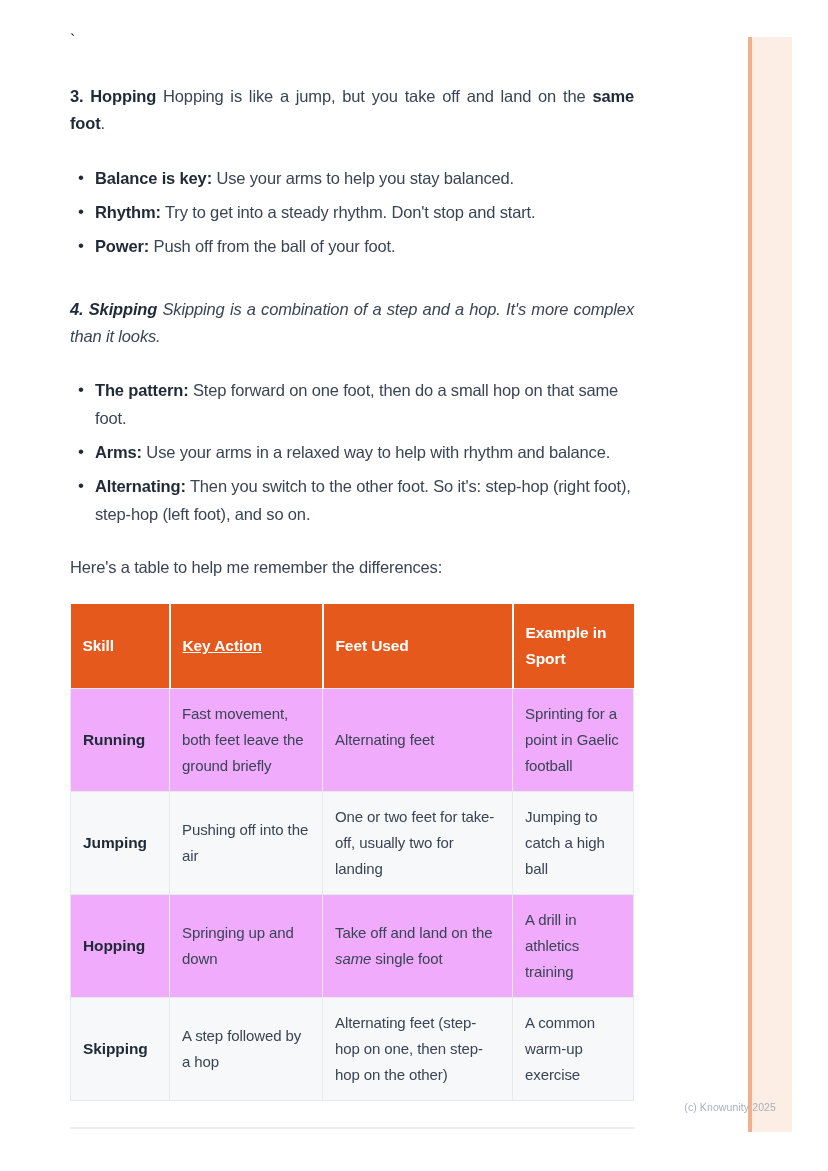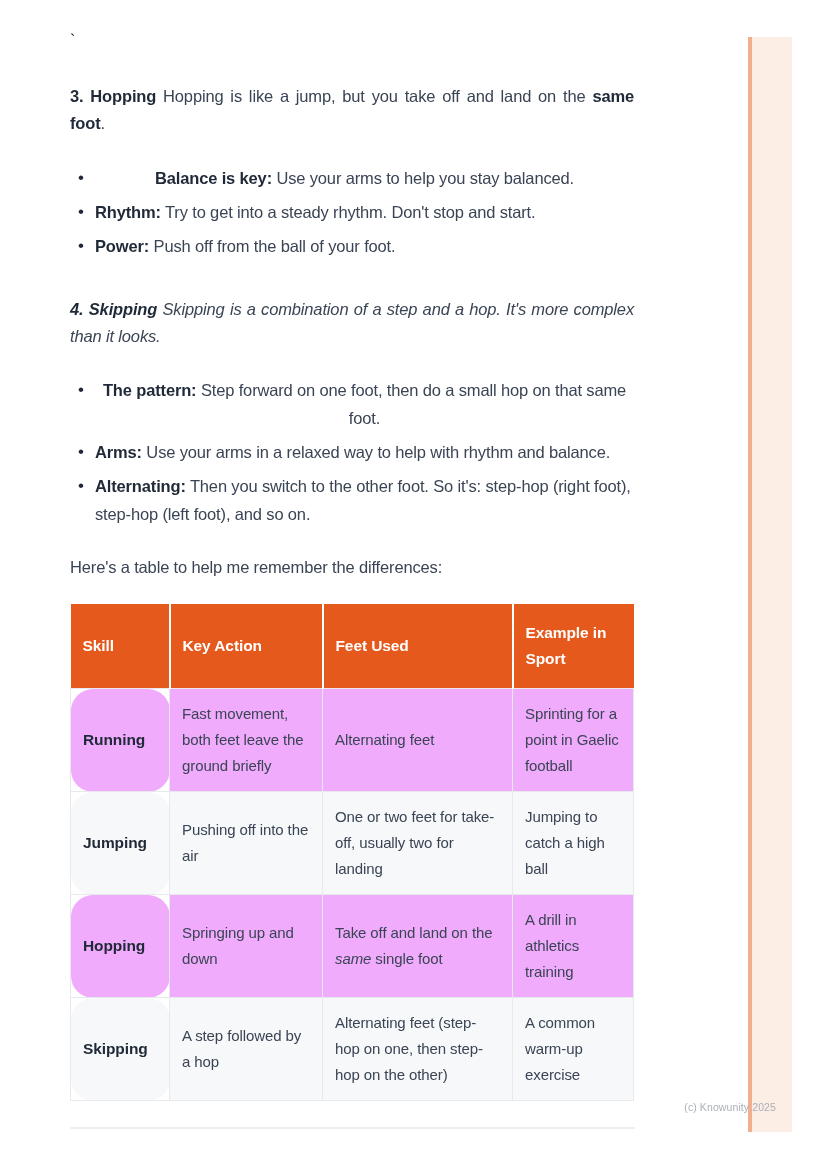--- a/index.html
+++ b/index.html
@@ -41,21 +41,21 @@
     list-style:none;
     margin:27px 0 0 0; padding:0;
   }
   ul.bullets li {
     position:relative;
     padding-left:25px;
     line-height:28px;
     margin-top:6px;
     text-align:left;
   }
-  ul.bullets li:first-child { margin-top:0;text-align:center; }
+  ul.bullets li:first-child { margin-top:0; }
   ul.bullets li::before {
     content:"\2022";
     position:absolute; left:8px; top:0;
     font-size:17px;
   }
   table.skills {
     margin-top:23px;
     border-collapse:collapse;
     width:563px;
     font-size:15px;
@@ -81,21 +81,20 @@
     padding:12px;
     line-height:26px;
     vertical-align:middle;
     background:#f0abfc;
   }
   table.skills tr.alt td { background:#F7F8F9; }
   table.skills td.skill {
     font-weight:bold;
     color:#1F2937;
     font-size:15.5px;
-    border-radius:22px;
   }
   table.skills em { font-style:italic; }
   hr.divider {
     border:none;
     border-top:2px solid #EFEFF1;
     margin:26px 0 0 0;
     width:565px;
   }
   .footer-credit {
     position:absolute;
@@ -137,21 +136,21 @@
   <table class="skills">
     <colgroup>
       <col style="width:99px">
         <col style="width:153px">
         <col style="width:190px">
         <col style="width:121px">
     </colgroup>
     <thead>
       <tr>
         <th style="background:#E5591D;">Skill</th>
-        <th style="background:#E5591D;">Key Action</th>
+        <th style="background:#E5591D;text-decoration:underline;">Key Action</th>
         <th style="background:#E5591D;">Feet Used</th>
         <th style="background:#E5591D;">Example in Sport</th>
       </tr>
     </thead>
     <tbody>
       <tr>
         <td class="skill">Running</td>
         <td>Fast movement, both feet leave the ground briefly</td>
         <td>Alternating feet</td>
         <td>Sprinting for a point in Gaelic football</td>

